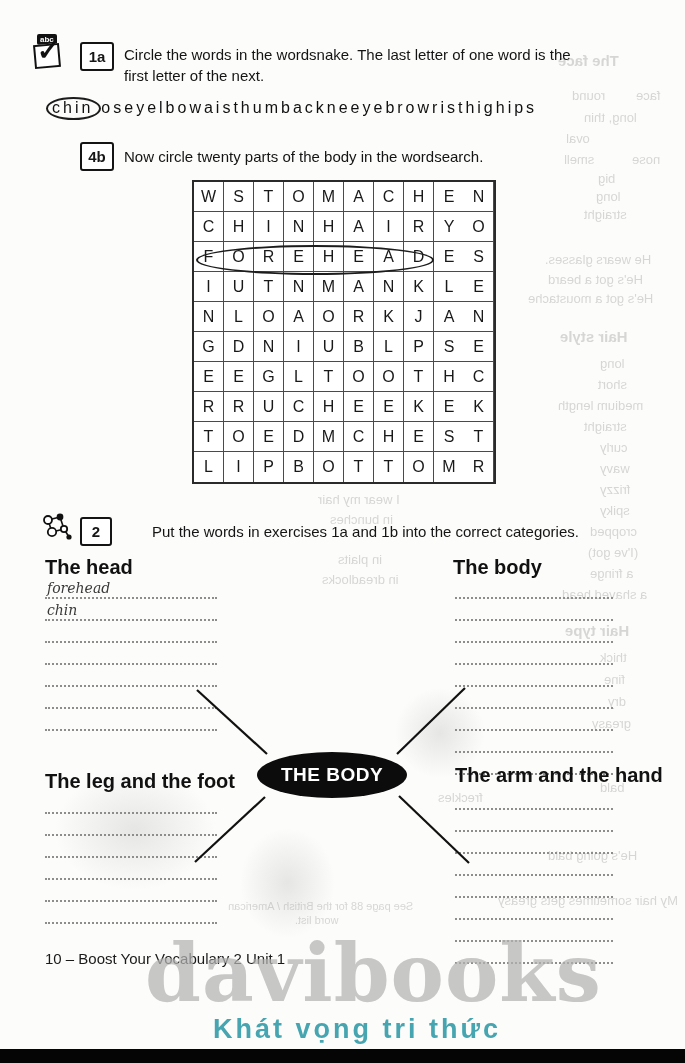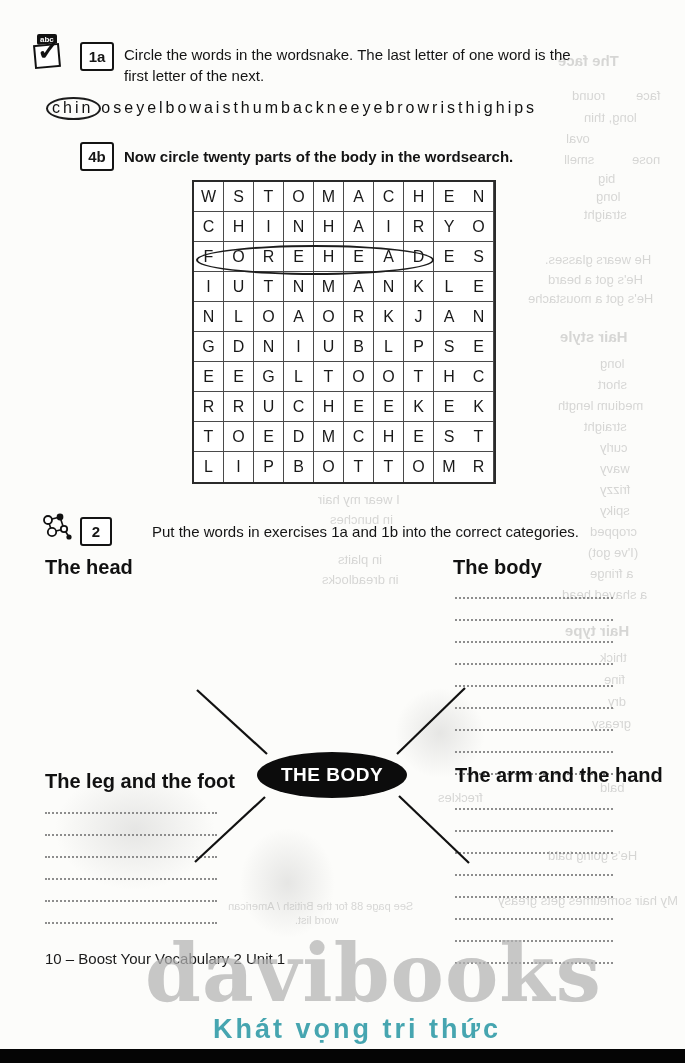--- a/index.html
+++ b/index.html
@@ -115,21 +115,21 @@
     <div class="abc-tab">abc</div>
     <div class="abc-box"></div>
     <div class="abc-check">✓</div>
   </div>
   <div class="abs badge" style="left:80px;top:42px;">1a</div>
   <div class="abs snake"><span class="snake-circle">chin</span><span>oseyelbowaisthumbackneeyebrowristhighips</span></div>
 
   <div class="abs instr" style="left:124px;top:44px;width:452px;">Circle the words in the wordsnake. The last letter of one word is the first letter of the next.</div>
 
   <div class="abs badge" style="left:80px;top:142px;">4b</div>
-  <div class="abs instr" style="left:124px;top:146px;width:470px;font-weight:bold;">Now circle twenty parts of the body in the wordsearch.</div>
+  <div class="abs instr" style="left:124px;top:146px;width:470px;">Now circle twenty parts of the body in the wordsearch.</div>
 
   <div class="abs ws-grid">
     <div class="ws-oval" style="top: 63px; left: 2px; width: 234px;"></div>
   <div class="ws-cell">W</div>
       <div class="ws-cell">S</div>
       <div class="ws-cell">T</div>
       <div class="ws-cell">O</div>
       <div class="ws-cell">M</div>
       <div class="ws-cell">A</div>
       <div class="ws-cell">C</div>
@@ -239,20 +239,29 @@
       <circle cx="20" cy="6" r="3.4" fill="#111"></circle>
       <circle cx="12" cy="21" r="4.2" fill="#fff" stroke="#111" stroke-width="1.8"></circle>
       <circle cx="24" cy="18" r="3.2" fill="#fff" stroke="#111" stroke-width="1.8"></circle>
       <circle cx="29" cy="26" r="2.6" fill="#111"></circle>
     </svg>
   </div>
   <div class="abs badge" style="left:80px;top:517px;width:28px;">2</div>
   <div class="abs instr" style="left:120px;top:521px;width:480px;margin-left:32px;">Put the words in exercises 1a and 1b into the correct categories.</div>
 
   <div class="abs cat-title" style="left:45px;top:556px;">The head</div>
+  <div class="abs lines" style="left:45px;top:577px;width:172px;">
+      <div class="dotted-line"><span class="handwriting">forehead</span></div>
+      <div class="dotted-line"><span class="handwriting">chin</span></div>
+      <div class="dotted-line"></div>
+      <div class="dotted-line"></div>
+      <div class="dotted-line"></div>
+      <div class="dotted-line"></div>
+      <div class="dotted-line"></div>
+    </div>
 
   <div class="abs cat-title" style="left:453px;top:556px;">The body</div>
   <div class="abs lines" style="left:455px;top:577px;width:158px;">
       <div class="dotted-line"></div>
       <div class="dotted-line"></div>
       <div class="dotted-line"></div>
       <div class="dotted-line"></div>
       <div class="dotted-line"></div>
       <div class="dotted-line"></div>
       <div class="dotted-line"></div>

